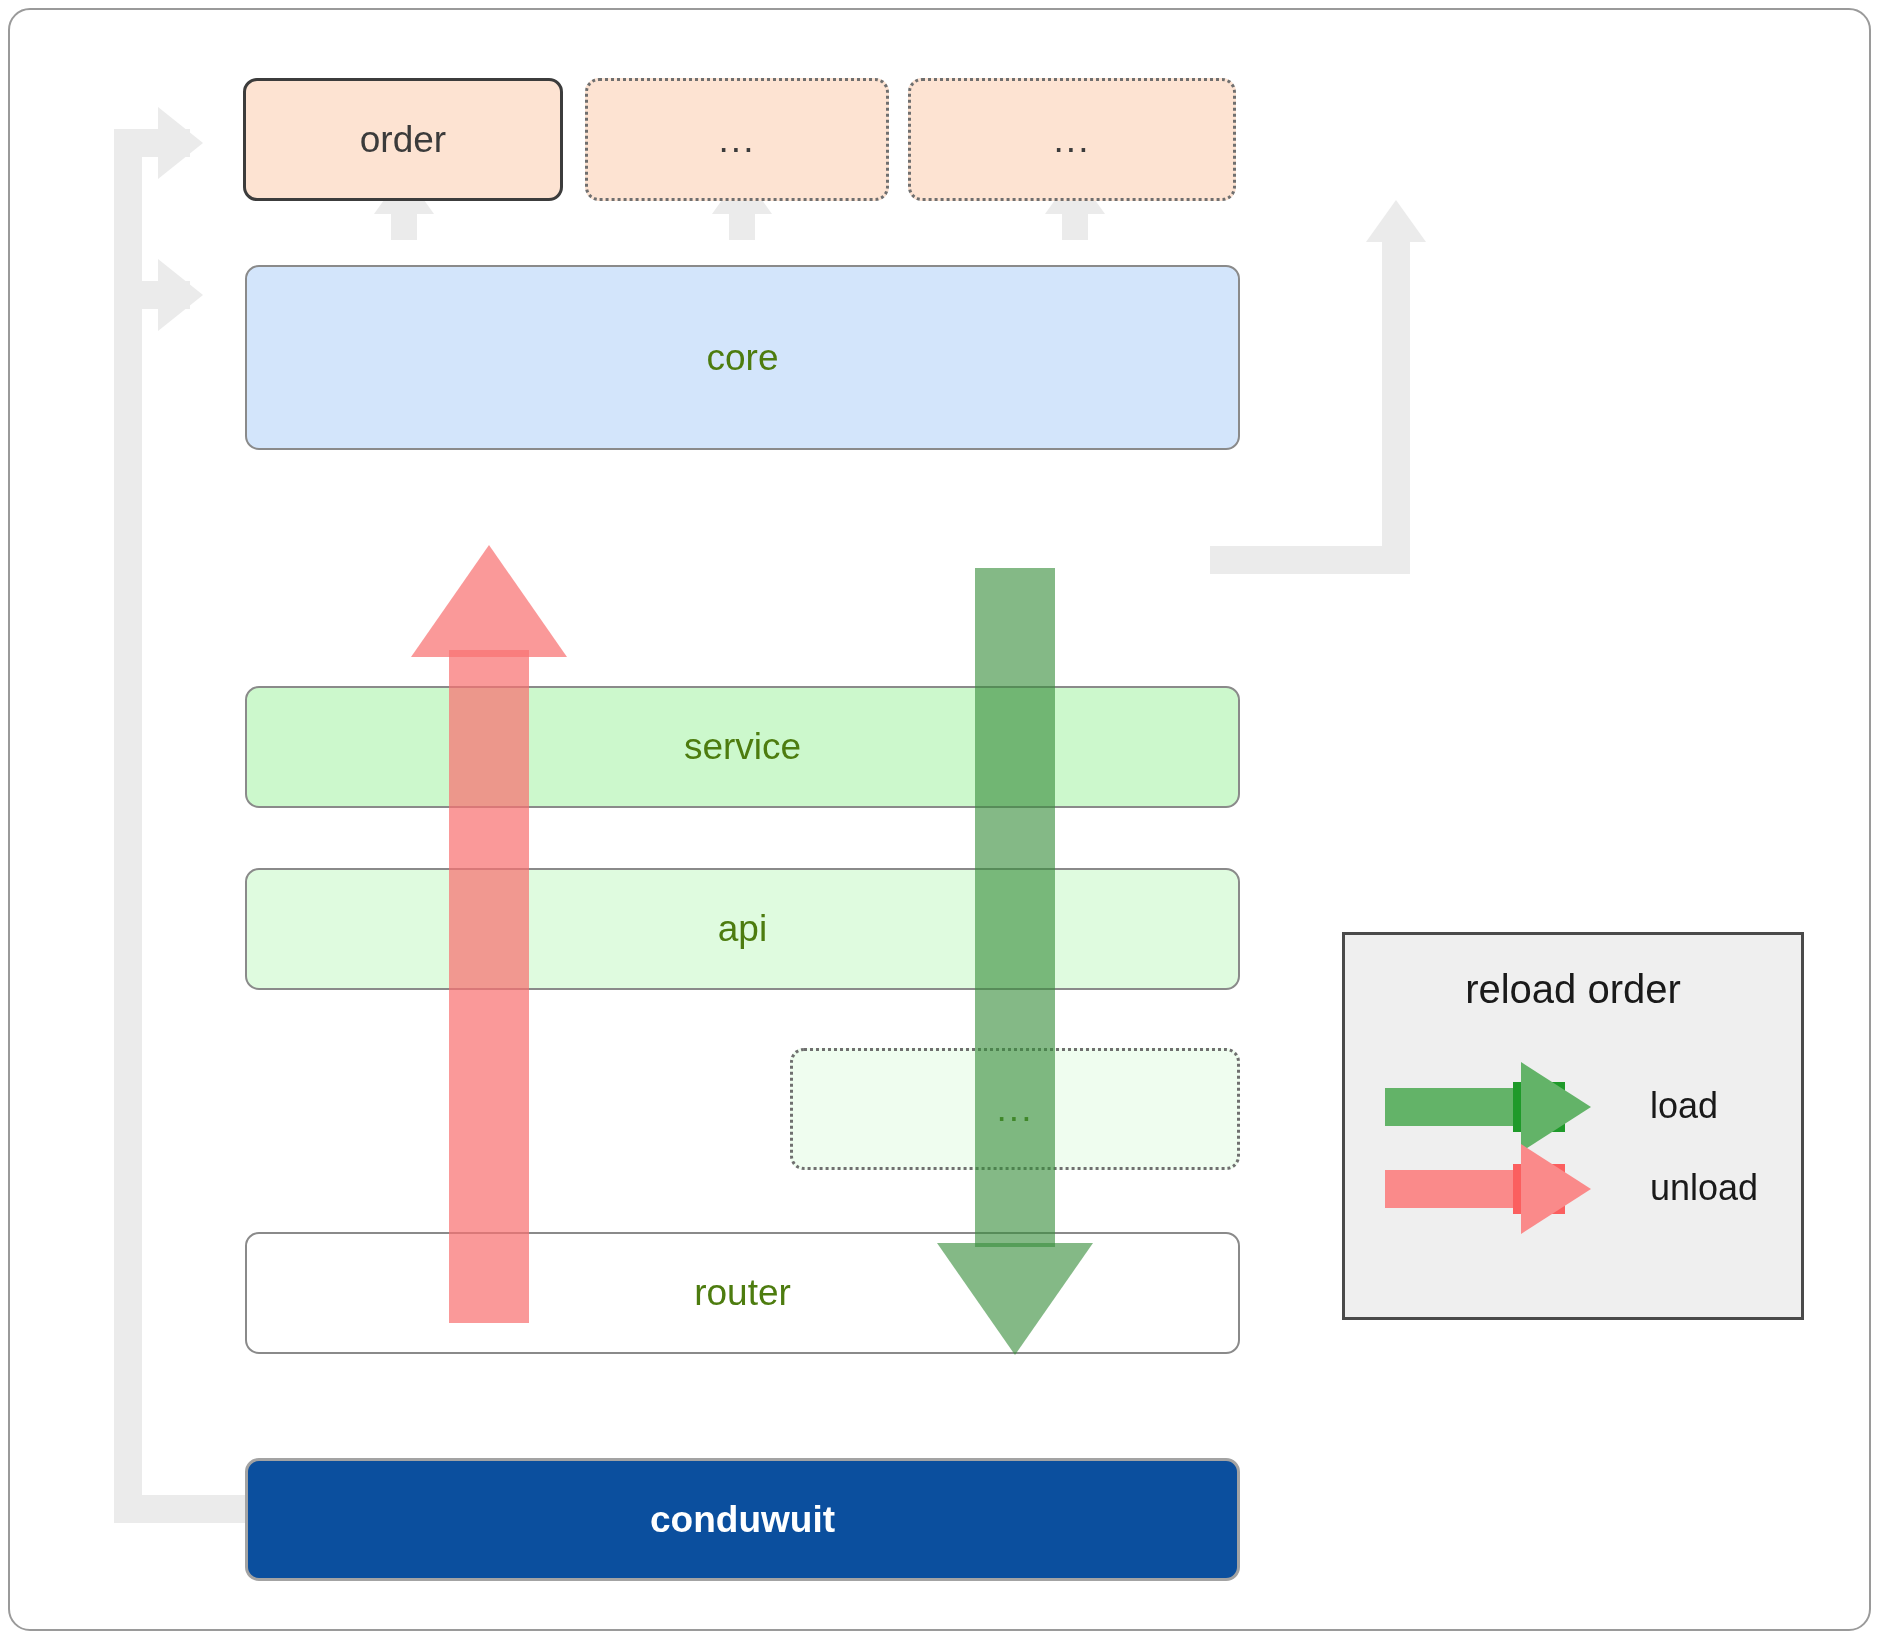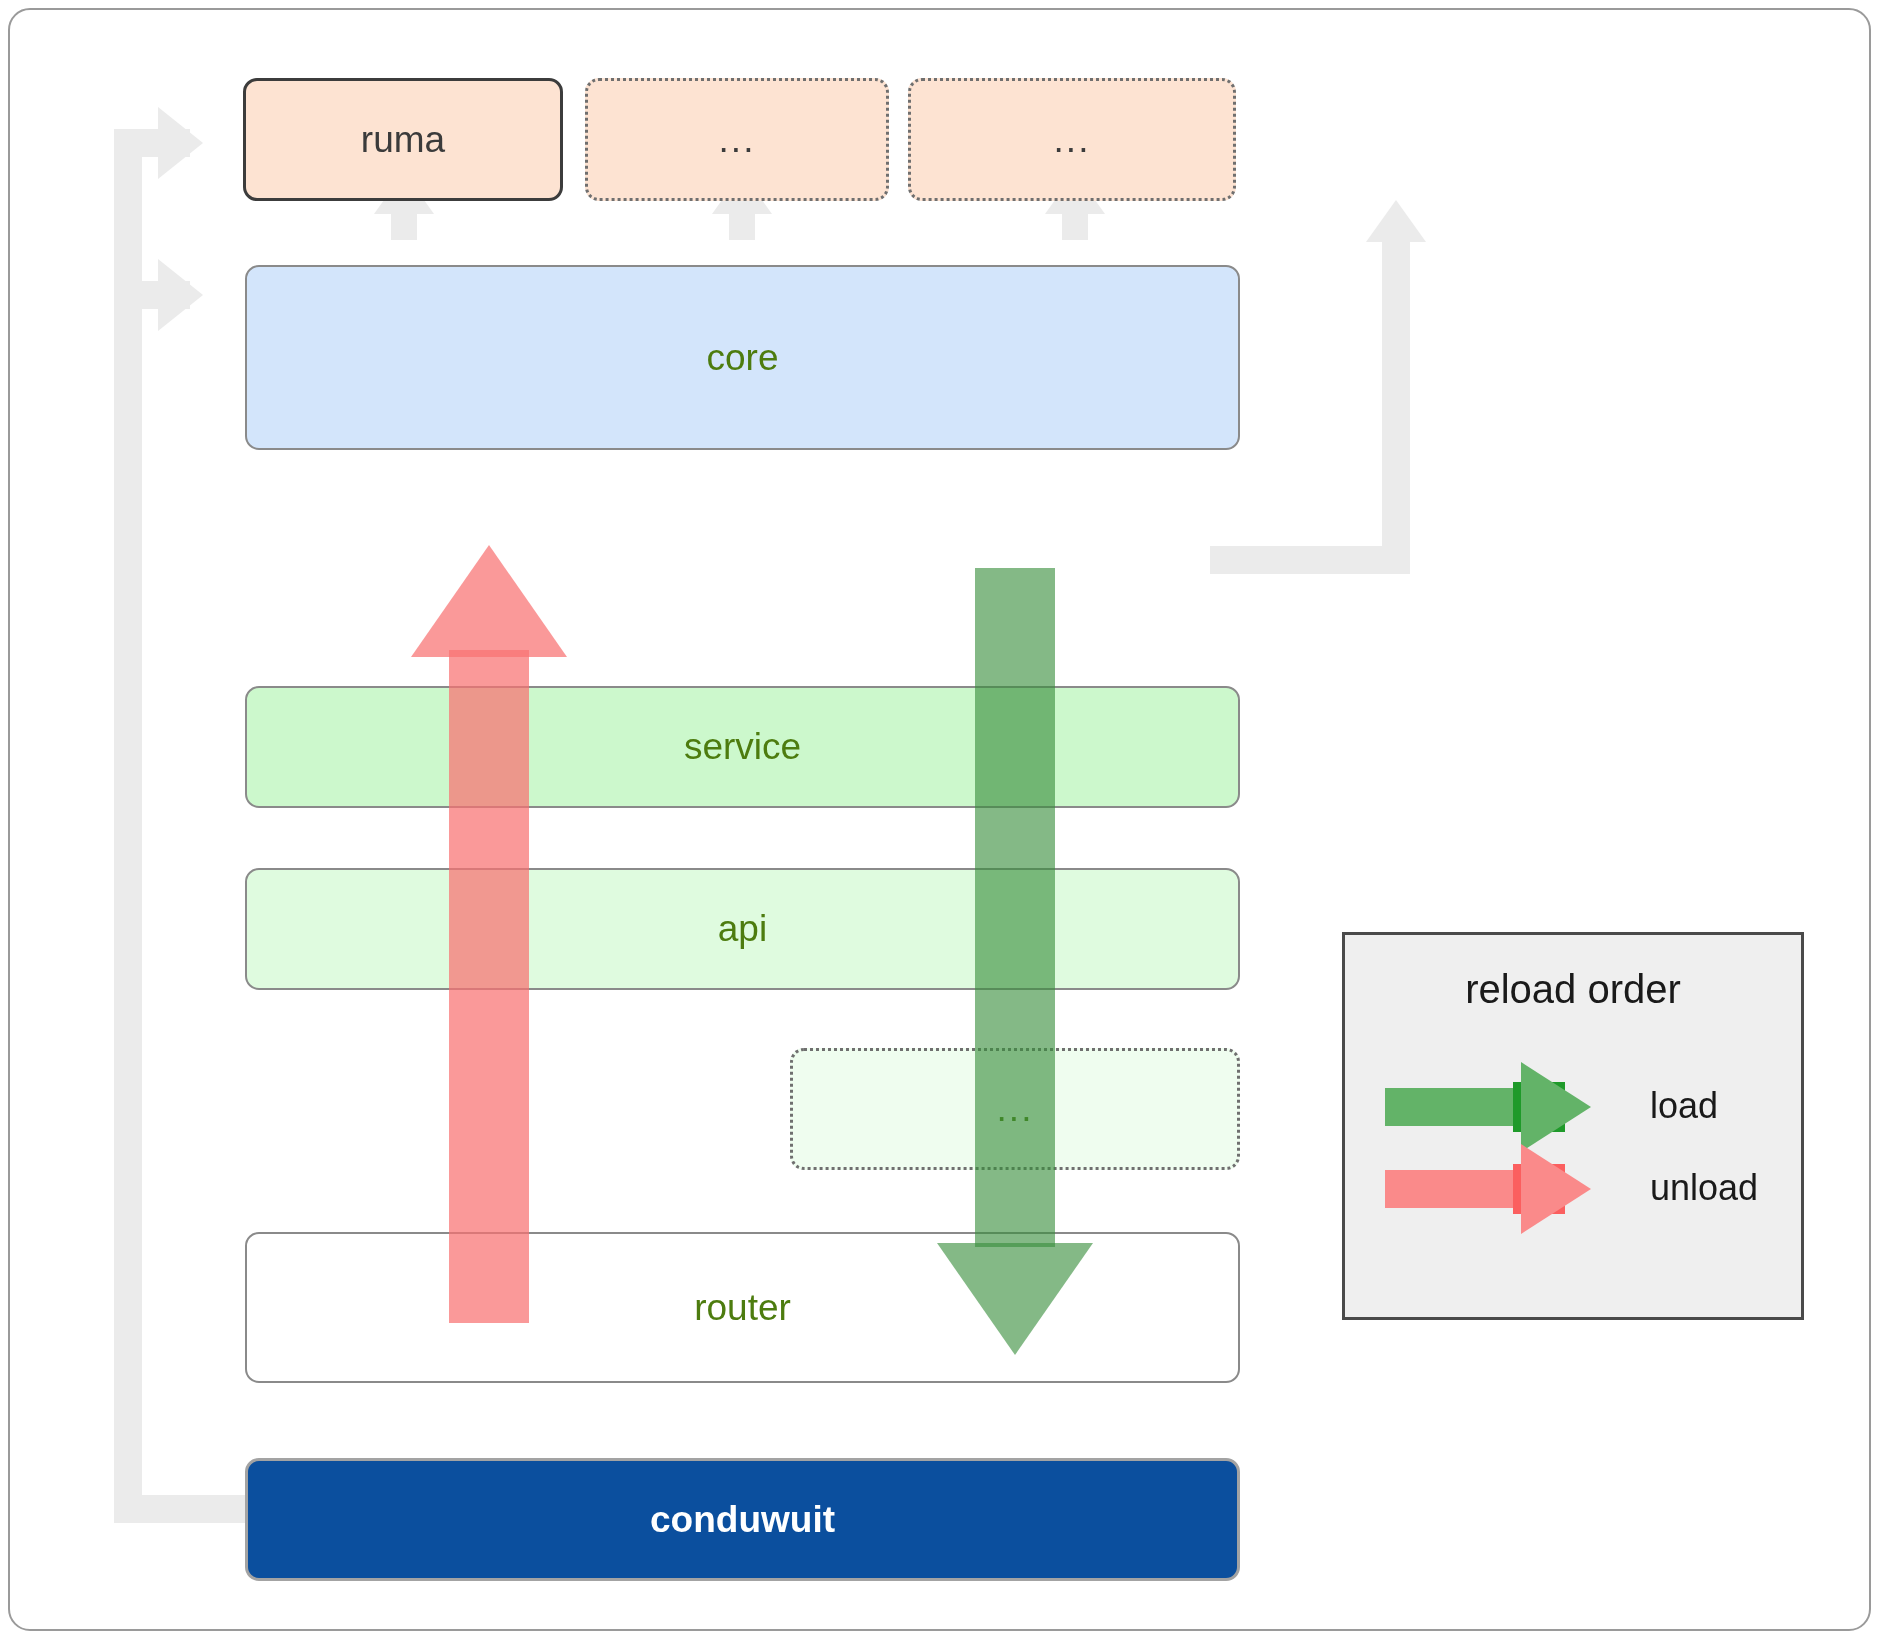--- a/index.html
+++ b/index.html
@@ -159,21 +159,21 @@
   <div class="conn-arrow-up" style="left:712px; top:172px;"></div>
 
   <div class="conn" style="left:1062px; top:206px; width:26px; height:34px;"></div>
   <div class="conn-arrow-up" style="left:1045px; top:172px;"></div>
 
   <div class="conn" style="left:1210px; top:546px; width:200px; height:28px;"></div>
   <div class="conn" style="left:1382px; top:240px; width:28px; height:334px;"></div>
   <div class="conn-arrow-up" style="left:1366px; top:200px;"></div>
 
   <div class="layer crate dark-border" style="left:243px; top:78px; width:320px; height:123px;">
-    <span>ruma</span>
+    <span>order</span>
   </div>
 
   <div class="layer crate dotted-border" style="left:585px; top:78px; width:304px; height:123px;">
     <span class="dots-glyph">...</span>
   </div>
 
   <div class="layer crate dotted-border" style="left:908px; top:78px; width:328px; height:123px;">
     <span class="dots-glyph">...</span>
   </div>
 
@@ -189,21 +189,21 @@
 
   <div class="layer box-api solid-border" style="left:245px; top:868px; width:995px; height:122px;">
     <span>api</span>
   </div>
 
 
   <div class="layer box-dots dotted-border" style="left:790px; top:1048px; width:450px; height:122px;">
     <span class="dots-glyph">...</span>
   </div>
 
-  <div class="layer box-router solid-border" style="left:245px; top:1232px; width:995px; height:151px;">
+  <div class="layer box-router solid-border" style="left:245px; top:1232px; width:995px; height:122px;">
     <span>router</span>
   </div>
 
   <div class="layer box-app" style="left:245px; top:1458px; width:995px; height:123px; border-radius:14px;">
     <span>conduwuit</span>
   </div>
 
   <div class="flow-shaft unload-shaft" style="left:449px; top:650px; width:80px; height:673px;"></div>
   <div class="flow-head unload-head" style="left:411px; top:545px;"></div>
 

